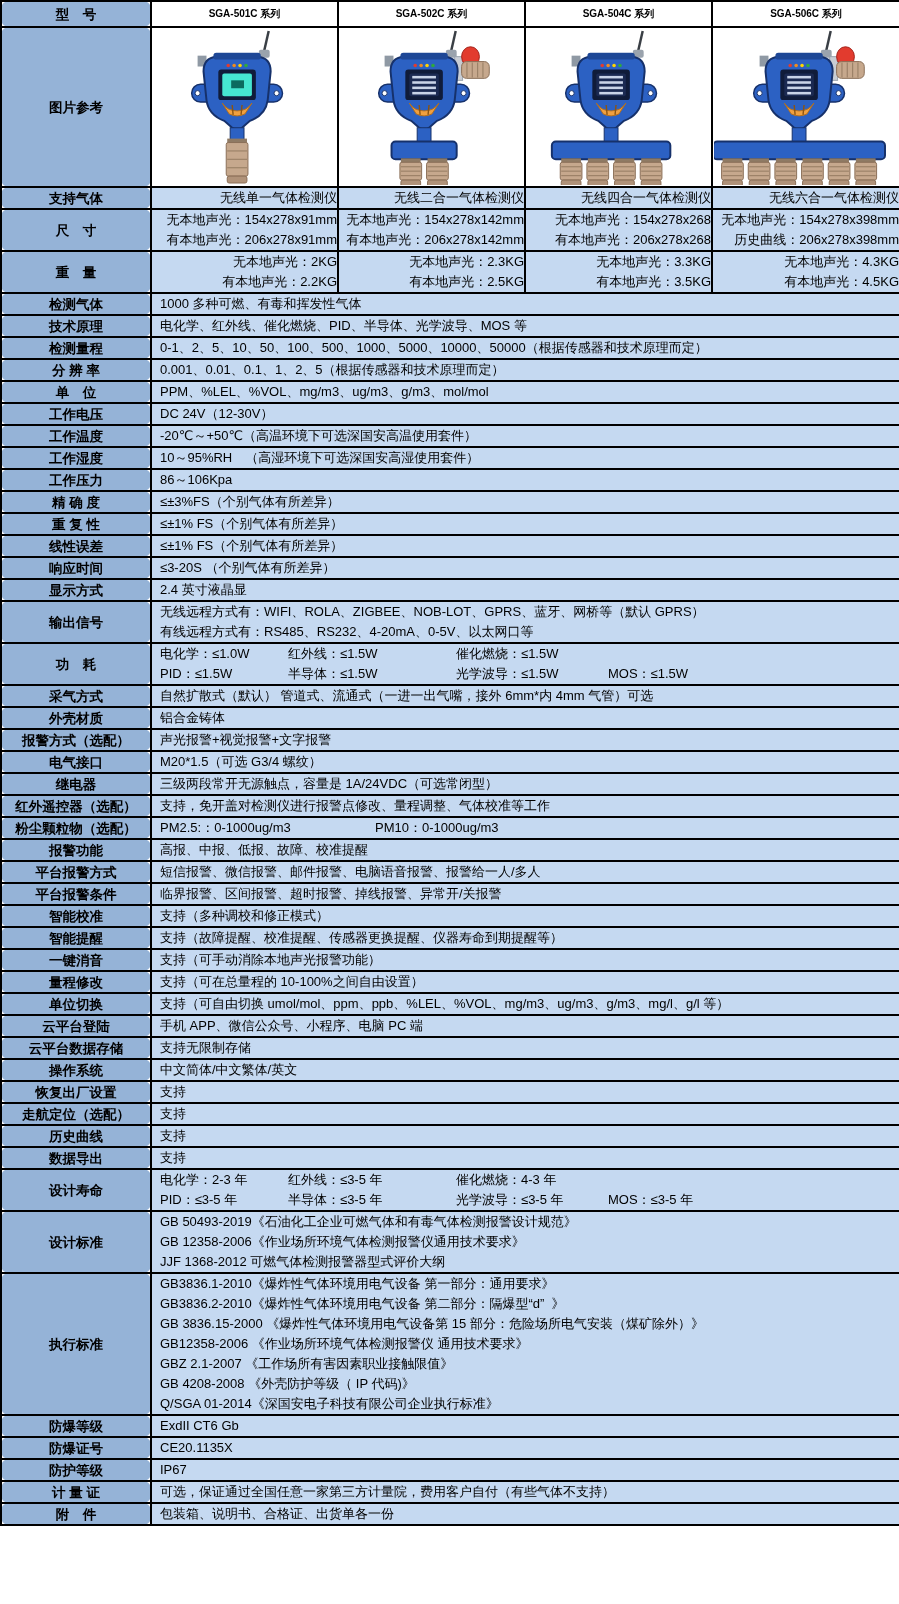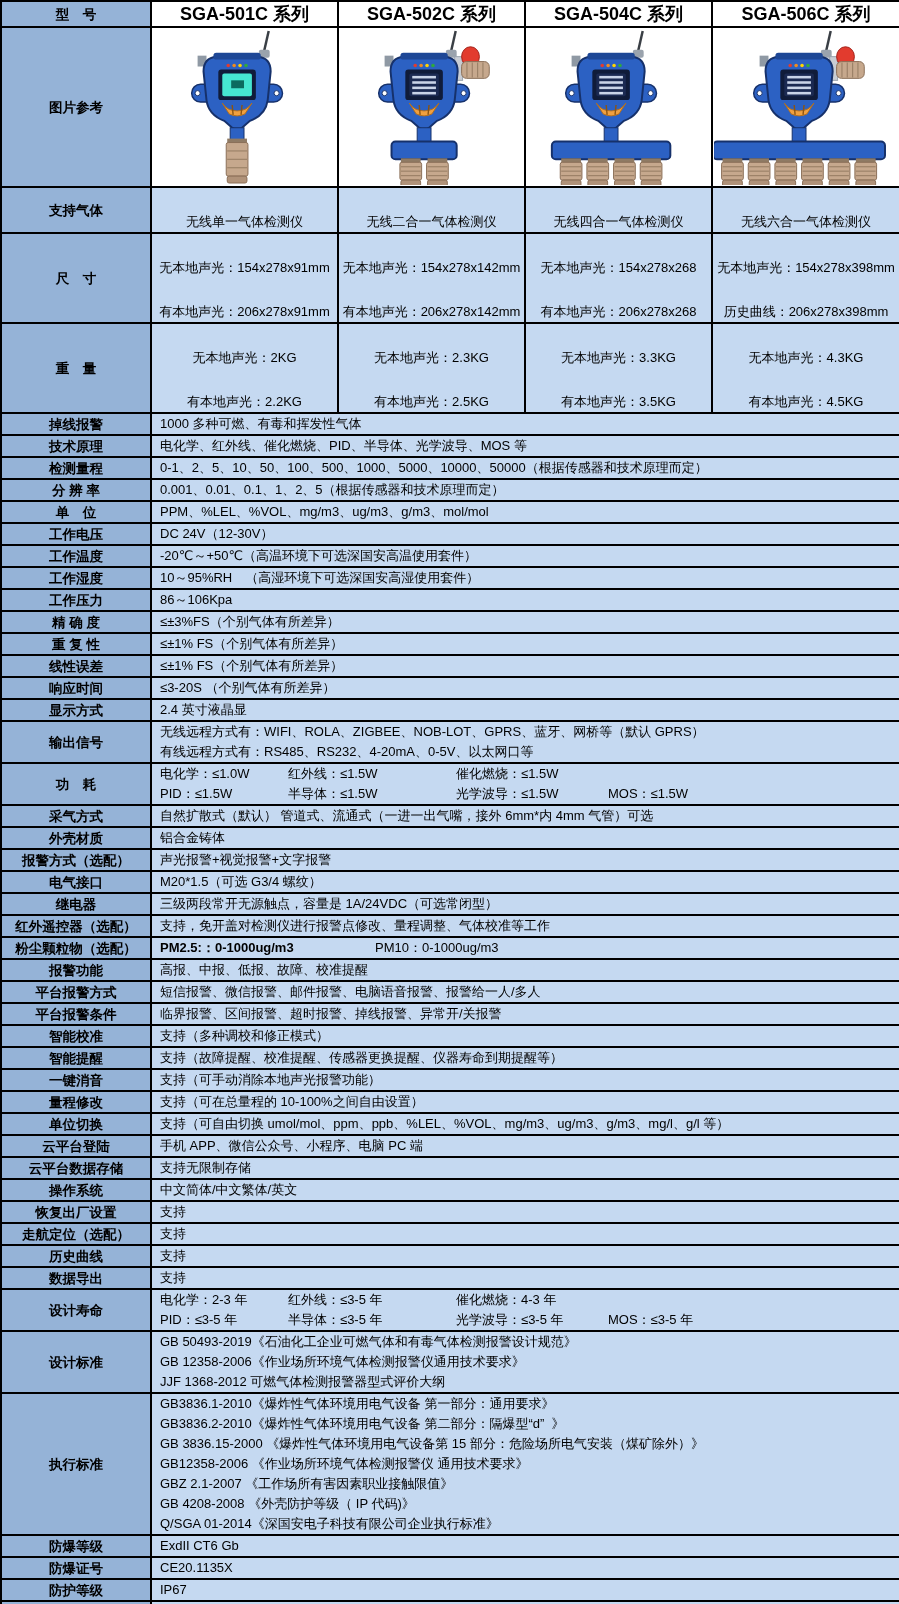--- a/index.html
+++ b/index.html
@@ -1,34 +1,34 @@
 <!DOCTYPE html>
 <html><head>
 <meta charset="utf-8">
 <style>
   html,body{margin:0;padding:0;background:#fff;}
   body{font-family:"Liberation Sans","DejaVu Sans",sans-serif;color:#000;}
   #wrap{width:899px;}
   table{border-collapse:collapse;table-layout:fixed;width:899px;background:#fff;}
   td,th{border:2px solid #000;padding:0;vertical-align:middle;overflow:hidden;}
-  th.lab,td.lab{background:#95B3D7;font-weight:bold;font-size:13.5px;text-align:center;line-height:17px;padding:1px 2px;}
-  th.model{background:#fff;font-size:18px;font-weight:bold;text-align:center;height:24px;}
+  th.lab,td.lab{background:#95B3D7;font-weight:bold;font-size:13.5px;text-align:center;line-height:17px;padding:1px 2px;border-radius:8px;}
+  th.model{background:#fff;font-size:10px;font-weight:bold;text-align:center;height:24px;}
   td.imgcell{background:#fff;height:158px;text-align:center;}
   td.val{background:#C5D9F1;font-size:13px;}
-  td.ctr .l{text-align:center;margin-top:24px;}
+  td.ctr .l{text-align:right;}
   .l{height:20px;line-height:20px;white-space:pre;}
   td.spec .l{text-align:left;padding-left:8px;}
   .seg{display:inline-block;}
   tr[data-name="spec-row-power"] .seg:nth-child(1),
   tr[data-name="spec-row-lifespan"] .seg:nth-child(1){min-width:128px;}
   tr[data-name="spec-row-power"] .seg:nth-child(2),
   tr[data-name="spec-row-lifespan"] .seg:nth-child(2){min-width:168px;}
   tr[data-name="spec-row-power"] .seg:nth-child(3),
   tr[data-name="spec-row-lifespan"] .seg:nth-child(3){min-width:152px;}
-  tr[data-name="spec-row-dust"] .seg:nth-child(1){min-width:215px;font-weight:bold;}
+  tr[data-name="spec-row-dust"] .seg:nth-child(1){min-width:215px;}
   svg{display:block;margin:0 auto;}
 </style>
 </head>
 <body>
 
 <div id="wrap" data-name="spec-sheet">
   <table data-name="spec-table">
     <colgroup>
       <col style="width:150px">
         <col style="width:187px">
@@ -328,21 +328,21 @@
           <td class="val ctr" data-name="column-value-cell">
             <div class="l" data-name="value-line">无本地声光：3.3KG</div>
             <div class="l" data-name="value-line">有本地声光：3.5KG</div>
           </td>
           <td class="val ctr" data-name="column-value-cell">
             <div class="l" data-name="value-line">无本地声光：4.3KG</div>
             <div class="l" data-name="value-line">有本地声光：4.5KG</div>
           </td>
         </tr>
         <tr data-name="spec-row-target-gas">
-          <td class="lab" data-name="row-label">掉线报警</td>
+          <td class="lab" data-name="row-label">检测气体</td>
           <td class="val spec" colspan="4" data-name="spec-value-cell">
             <div class="l" data-name="value-line"><span class="seg" data-name="value-segment">1000 多种可燃、有毒和挥发性气体</span></div>
           </td>
         </tr>
         <tr data-name="spec-row-principle">
           <td class="lab" data-name="row-label">技术原理</td>
           <td class="val spec" colspan="4" data-name="spec-value-cell">
             <div class="l" data-name="value-line"><span class="seg" data-name="value-segment">电化学、红外线、催化燃烧、PID、半导体、光学波导、MOS 等</span></div>
           </td>
         </tr>

